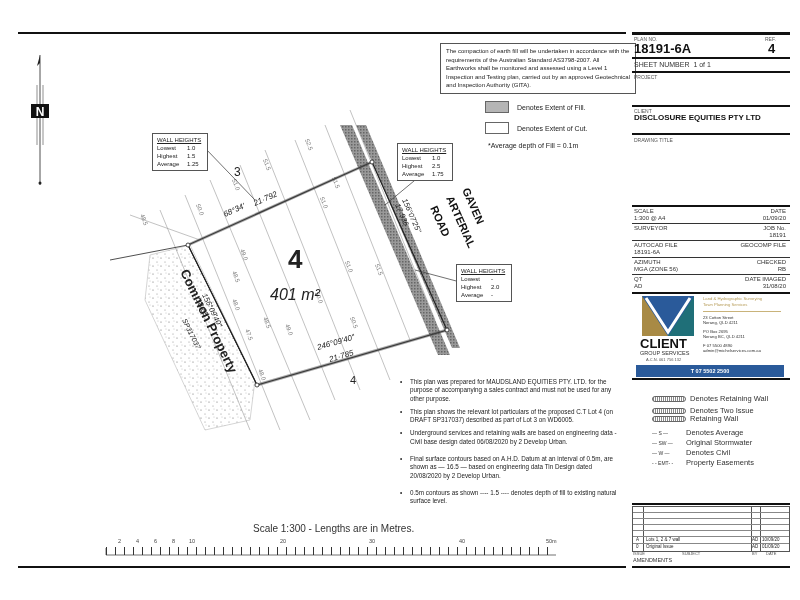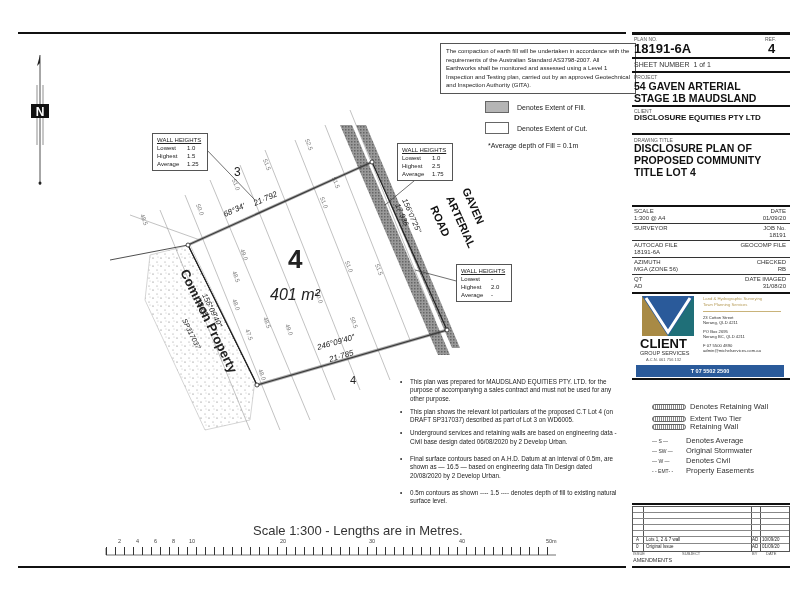--- a/index.html
+++ b/index.html
@@ -12,21 +12,21 @@
   .tb-big{position:absolute;font-weight:bold;color:#111;}
   .notebox{position:absolute;border:1px solid #555;font-size:6px;line-height:8.5px;padding:3px 5px;color:#222;}
   .wallbox{position:absolute;border:1px solid #555;background:#fff;font-size:6px;line-height:8px;padding:2px 4px;}
   .wallbox .t{text-decoration:underline;}
   .wallbox .row{display:flex;}
   .wallbox .row span:first-child{width:30px;}
   .legend-row{position:absolute;display:flex;align-items:center;font-size:7px;}
   .bullets{position:absolute;font-size:6.3px;line-height:8.3px;color:#222;}
   .bullets .b{position:relative;padding-left:10px;margin-bottom:5px;}
   .bullets .b:before{content:"•";position:absolute;left:0;}
-  .svc{position:absolute;font-size:7.5px;color:#333;margin-top:8px;}
+  .svc{position:absolute;font-size:7.5px;color:#333;}
   svg text{font-family:"Liberation Sans",sans-serif;}
 </style>
 </head>
 <body>
 
 <div class="hr-thick" style="left:18px;top:32px;width:608px;height:2px;"></div>
 <div class="hr-thick" style="left:18px;top:566px;width:608px;height:2px;"></div>
 
 <svg class="abs" style="left:0;top:0;" width="630" height="560" viewBox="0 0 630 560">
   <defs>
@@ -192,21 +192,21 @@
 </div>
 
 <div class="bullets" style="left:400px;top:378px;width:225px;">
   <div class="b">This plan was prepared for MAUDSLAND EQUITIES PTY. LTD. for the purpose of accompanying a sales contract and must not be used for any other purpose.</div>
   <div class="b">This plan shows the relevant lot particulars of the proposed C.T  Lot 4 (on DRAFT SP317037) described as part of Lot 3 on WD6005.</div>
   <div class="b" style="margin-bottom:9px;">Underground services and retaining walls are based on engineering data - Civil base design dated 06/08/2020 by 2 Develop Urban.</div>
   <div class="b" style="margin-bottom:9px;">Final surface contours based on A.H.D. Datum at an interval of 0.5m, are shown as — 16.5 — based on engineering data Tin Design dated 20/08/2020 by 2 Develop Urban.</div>
   <div class="b">0.5m contours as shown ---- 1.5 ---- denotes depth of fill to existing natural surface level.</div>
 </div>
 
-<div class="abs" style="left:253px;top:523px;font-size:13px;color:#333;">Scale  1:300 - Lengths are in Metres.</div>
+<div class="abs" style="left:253px;top:523px;font-size:10px;color:#333;">Scale  1:300 - Lengths are in Metres.</div>
 <div class="abs" style="left:106px;top:538px;width:455px;height:20px;font-size:5.5px;color:#444;">
   <span class="abs" style="left:12px;">2</span>
   <span class="abs" style="left:30px;">4</span>
   <span class="abs" style="left:48px;">6</span>
   <span class="abs" style="left:66px;">8</span>
   <span class="abs" style="left:83px;">10</span>
   <span class="abs" style="left:174px;">20</span>
   <span class="abs" style="left:263px;">30</span>
   <span class="abs" style="left:353px;">40</span>
   <span class="abs" style="left:440px;">50m</span>
@@ -216,34 +216,25 @@
 <div class="abs" style="left:632px;top:30px;width:160px;height:540px;">
   <div class="hr-thick" style="left:0;top:2px;width:158px;"></div>
   <div class="tb-label" style="left:2px;top:6px;">PLAN No.</div>
   <div class="tb-label" style="left:133px;top:6px;">REF.</div>
   <div class="tb-big" style="left:2px;top:11px;font-size:13px;">18191-6A</div>
   <div class="tb-big" style="left:136px;top:11px;font-size:13px;">4</div>
   <div class="hr-thick" style="left:0;top:27px;width:158px;height:2px;"></div>
   <div class="tb-small" style="left:2px;top:31px;font-size:7px;"><span>SHEET NUMBER</span>&nbsp;&nbsp;<span>1 of 1</span></div>
   <div class="hr-thick" style="left:0;top:41px;width:158px;height:2px;"></div>
   <div class="tb-label" style="left:2px;top:44px;">PROJECT</div>
-  <div class="tb-big" style="left:2px;top:50px;font-size:10.5px;line-height:12px;">
-    <div>54 GAVEN ARTERIAL</div>
-      <div>STAGE 1B MAUDSLAND</div>
-  </div>
   <div class="hr-thick" style="left:0;top:75px;width:158px;height:2px;"></div>
   <div class="tb-label" style="left:2px;top:78px;">CLIENT</div>
   <div class="tb-big" style="left:2px;top:83px;font-size:8px;">DISCLOSURE EQUITIES PTY LTD</div>
   <div class="hr-thick" style="left:0;top:103px;width:158px;height:2px;"></div>
   <div class="tb-label" style="left:2px;top:107px;">DRAWING TITLE</div>
-  <div class="tb-big" style="left:2px;top:112px;font-size:10.5px;line-height:12px;">
-    <div>DISCLOSURE PLAN OF</div>
-      <div>PROPOSED COMMUNITY</div>
-      <div>TITLE LOT 4</div>
-  </div>
 
   <div class="hr-thick" style="left:0;top:175px;width:158px;height:2px;"></div>
   <div class="tb-small" style="left:2px;top:178px;">SCALE</div>
   <div class="tb-small" style="right:6px;top:178px;">DATE</div>
   <div class="tb-small" style="left:2px;top:185px;">1:300 @ A4</div>
   <div class="tb-small" style="right:6px;top:185px;">01/09/20</div>
   <div class="hr" style="left:0;top:193px;width:158px;"></div>
   <div class="tb-small" style="left:2px;top:195px;">SURVEYOR</div>
   <div class="tb-small" style="right:6px;top:195px;">JOB No.</div>
   <div class="tb-small" style="right:6px;top:202px;">18191</div>
@@ -289,21 +280,21 @@
   </div>
   <div class="abs" style="left:4px;top:335px;width:148px;height:12px;background:#2a5a9a;color:#fff;font-size:5.5px;font-weight:bold;display:flex;align-items:center;justify-content:center;">
     <span>T  07 5502 2500</span>
   </div>
   <div class="hr-thick" style="left:0;top:348px;width:158px;height:2px;"></div>
 
   <div class="svc" style="left:20px;top:364px;">
     <span style="display:inline-block;width:32px;height:4px;border:1px solid #666;border-radius:3px;background:repeating-linear-gradient(90deg,#888 0 1px,#fff 1px 2px);vertical-align:middle;margin-right:4px;"></span><span>Denotes Retaining Wall</span>
   </div>
   <div class="svc" style="left:20px;top:377px;line-height:8px;">
-    <div><span style="display:inline-block;width:32px;height:4px;border:1px solid #666;border-radius:3px;background:repeating-linear-gradient(90deg,#888 0 1px,#fff 1px 2px);vertical-align:middle;margin-right:4px;"></span><span>Extent Two Tier</span></div>
+    <div><span style="display:inline-block;width:32px;height:4px;border:1px solid #666;border-radius:3px;background:repeating-linear-gradient(90deg,#888 0 1px,#fff 1px 2px);vertical-align:middle;margin-right:4px;"></span><span>Denotes Two Issue</span></div>
     <div><span style="display:inline-block;width:32px;height:4px;border:1px solid #666;border-radius:3px;background:repeating-linear-gradient(90deg,#888 0 1px,#fff 1px 2px);vertical-align:middle;margin-right:4px;"></span><span>Retaining Wall</span></div>
   </div>
   <div class="svc" style="left:20px;top:398px;"><span style="display:inline-block;width:34px;font-size:5px;">— S —</span><span>Denotes Average</span></div>
   <div class="svc" style="left:20px;top:408px;"><span style="display:inline-block;width:34px;font-size:5px;">— SW —</span><span>Original Stormwater</span></div>
   <div class="svc" style="left:20px;top:418px;"><span style="display:inline-block;width:34px;font-size:5px;">— W —</span><span>Denotes Civil</span></div>
   <div class="svc" style="left:20px;top:428px;"><span style="display:inline-block;width:34px;font-size:5px;">- - EMT- -</span><span>Property Easements</span></div>
 
   <div class="hr-thick" style="left:0;top:473px;width:158px;height:2px;"></div>
   <div class="abs" style="left:0;top:476px;width:156px;height:44px;border:1px solid #555;font-size:4.5px;">
     <div class="abs" style="left:10px;top:0;width:1px;height:44px;background:#555;"></div>

